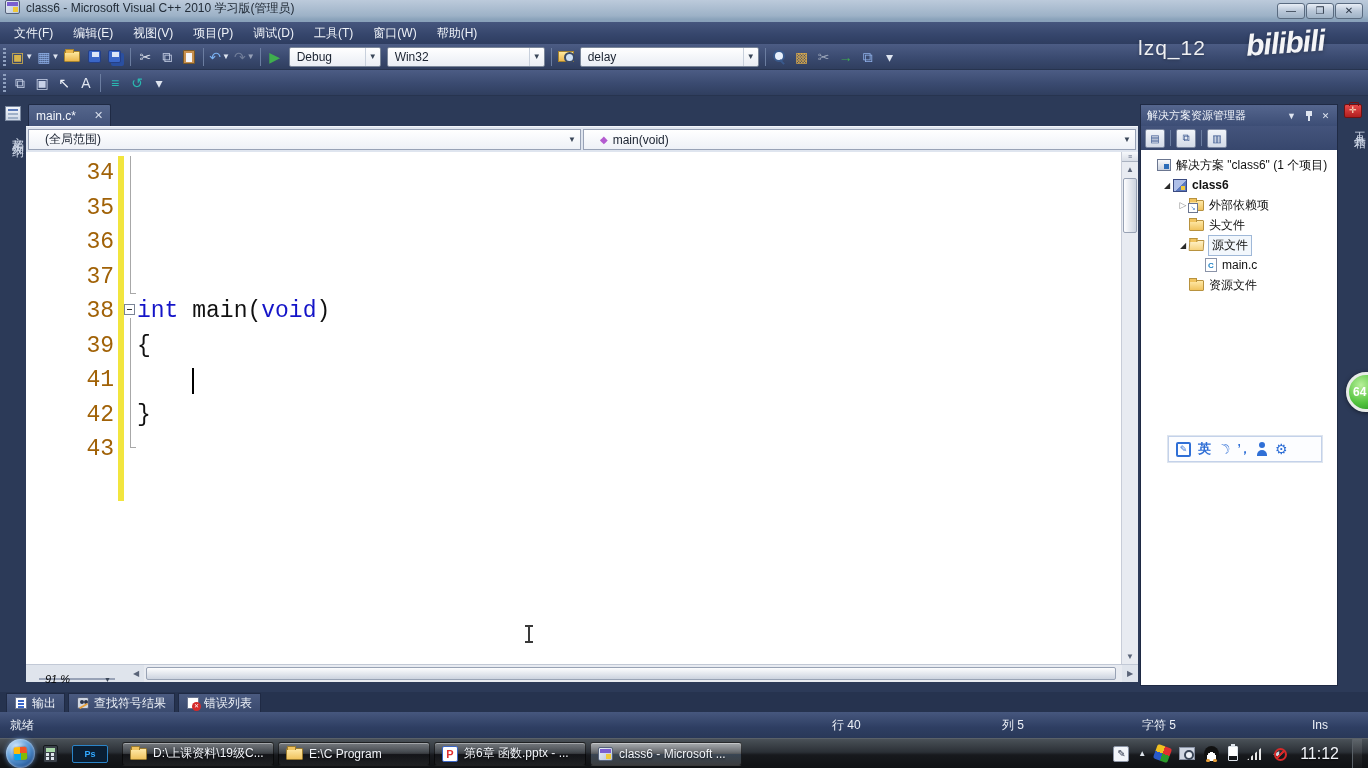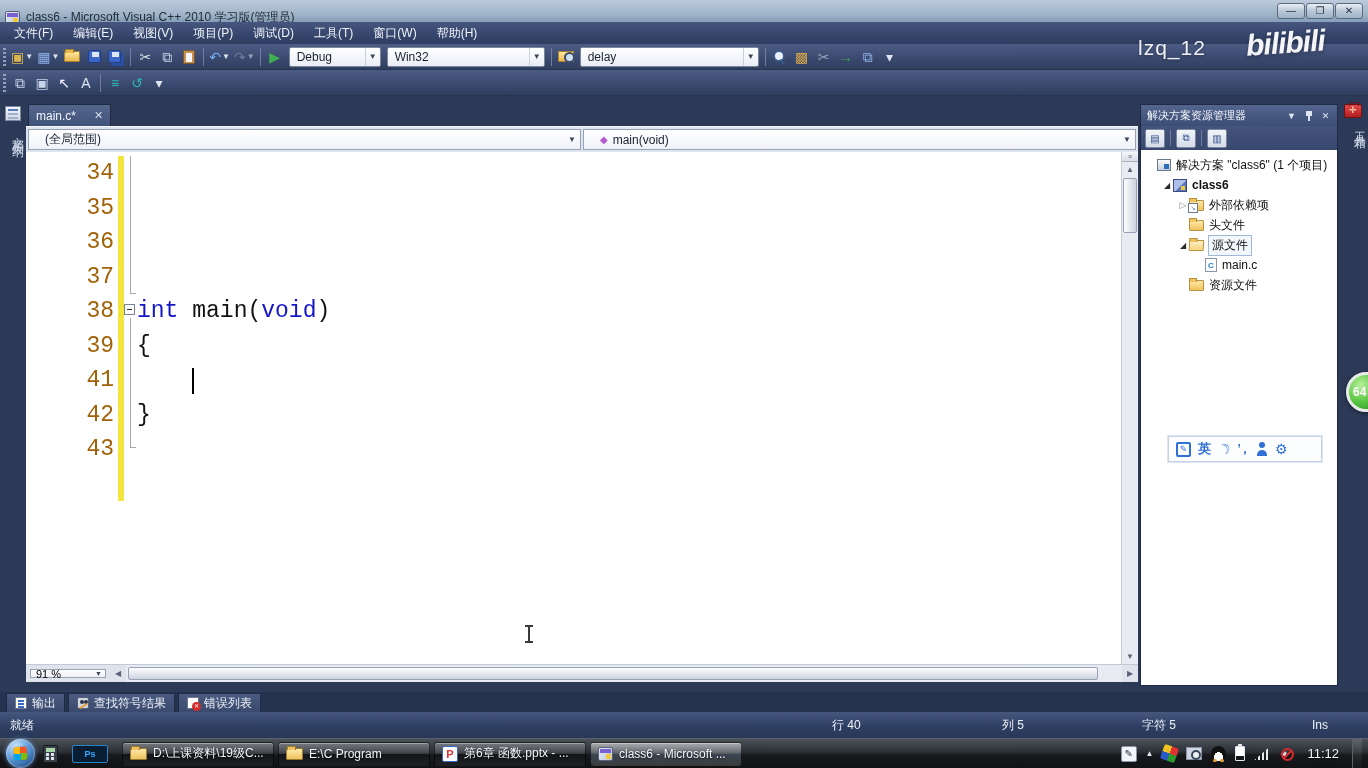--- a/index.html
+++ b/index.html
@@ -2,21 +2,21 @@
 <html><head>
 <meta charset="utf-8">
 <style>
   * { margin:0; padding:0; box-sizing:border-box; }
   html,body { width:1368px; height:768px; overflow:hidden; }
   body { font-family:"Liberation Sans",sans-serif; position:relative; background:#2c3a58; font-size:12px; }
 
   
   #titlebar { position:absolute; top:0; left:0; width:1368px; height:36px;
     background:linear-gradient(#bccadb,#9db2c7 45%,#8ba3bb 55%,#7e97b2);
-    display:flex; align-items:center; color:#222c38; border-bottom:1px solid #5f7891; }
+    display:flex; color:#222c38; border-bottom:1px solid #5f7891; }
   .appicon { width:15px; height:14px; margin:0 6px 0 5px; position:relative;
     background:linear-gradient(135deg,#e9eef6,#b9c6da); border:1px solid #55627a; border-radius:2px; }
   .appicon::before { content:""; position:absolute; top:1px; left:1px; right:1px; height:4px; background:#7a5fd0; }
   .appicon::after { content:""; position:absolute; bottom:1px; right:1px; width:5px; height:5px; background:#f0c93a; }
   #titlebar .ttl { font-size:12px; }
   .wctrls { position:absolute; right:5px; top:3px; display:flex; gap:1px; }
   .wbtn { width:28px; height:16px; border:1px solid #5a6b80; border-radius:3px;
     background:linear-gradient(#e8eef6,#b9c7d8 50%,#9fb2c6); color:#2a3545; font-size:10px;
     display:flex; align-items:center; justify-content:center; line-height:1; }
 
@@ -99,21 +99,21 @@
   #ibeam::before, #ibeam::after { content:""; position:absolute; left:-3px; width:8px; height:2px; background:#3a3a3a; }
   #ibeam::before { top:-1px; } #ibeam::after { bottom:-1px; }
   
   #vscroll { position:absolute; right:0; top:0; bottom:0; width:17px; background:#e8ebf1; border-left:1px solid #c8cdd8; }
   .vs-split { height:10px; background:linear-gradient(#f6f8fb,#d8dde6); border-bottom:1px solid #aab2c0;
     display:flex; align-items:center; justify-content:center; color:#55607a; font-size:7px; }
   .vs-btn { height:15px; display:flex; align-items:center; justify-content:center; font-size:8px; color:#5a6478; }
   #vthumb { position:absolute; top:26px; left:1px; width:14px; height:55px; background:linear-gradient(90deg,#fdfdfe,#ccd3df); border:1px solid #98a2b4; border-radius:2px; }
   .vs-down { position:absolute; bottom:0; left:0; width:100%; }
   #hscrollrow { height:18px; background:#dfe4ec; display:flex; align-items:stretch; border-top:1px solid #c2c9d6; }
-  #zoomcombo { width:76px; background:linear-gradient(#fff,#eef1f7); border:1px solid #98a2b6; margin:4px; display:flex; align-items:center; font-size:11px; }
+  #zoomcombo { width:76px; background:linear-gradient(#fff,#eef1f7); border:1px solid #98a2b6; margin:13px; display:flex; align-items:center; font-size:11px;font-style:italic; }
   #zoomcombo .cv { flex:1; padding-left:5px; }
   #zoomcombo .ca { width:13px; font-size:7px; display:flex; align-items:center; justify-content:center; color:#3a4658; }
   .hs-btn { width:16px; display:flex; align-items:center; justify-content:center; font-size:8px; color:#5a6478; }
   #htrack { flex:1; position:relative; background:#e8ebf1; }
   #hthumb { position:absolute; left:2px; top:2px; bottom:2px; width:970px; background:linear-gradient(#fdfdfe,#ccd3df); border:1px solid #98a2b4; border-radius:2px; }
   #editorpad { height:10px; }
 
   
   #solution { position:absolute; left:1140px; top:8px; width:198px; height:582px; background:#fff; border:1px solid #1f2a44; }
   #sehdr { height:21px; background:linear-gradient(#55668e,#3c4d75); color:#f2f5fb; display:flex; align-items:center; padding:0 4px 0 6px; font-size:11px; }
@@ -222,21 +222,21 @@
   .ty-mag::after { content:""; position:absolute; top:2px; left:4px; width:6px; height:6px; border:2px solid #3a4658; border-radius:50%; background:#eef2f8; }
   .ty-qq { width:15px; height:16px; border-radius:50% 50% 45% 45%; background:radial-gradient(circle at 50% 68%,#fff 0 34%,#111 35%); position:relative; }
   .ty-qq::after { content:""; position:absolute; bottom:0; left:2px; width:4px; height:3px; background:#e8a03a; box-shadow:7px 0 0 #e8a03a; border-radius:2px; }
   .ty-batt { width:10px; height:15px; border:1px solid #dfe5ec; border-radius:1px; position:relative; background:linear-gradient(#fff 0 70%,transparent 70%); }
   .ty-batt::before { content:""; position:absolute; top:-3px; left:2px; width:4px; height:2px; background:#dfe5ec; }
   .ty-sig { width:15px; height:13px; background:repeating-linear-gradient(90deg,#e8e8e8 0 2px,transparent 2px 4px); clip-path:polygon(0 100%,100% 0,100% 100%); }
   .ty-mute { width:16px; height:14px; position:relative; }
   .ty-mute::before { content:"◄"; position:absolute; left:0; top:1px; font-size:10px; color:#cfd6e2; }
   .ty-mute::after { content:""; position:absolute; right:0; top:1px; width:9px; height:9px; border:2px solid #d62a2a; border-radius:50%;
     background:linear-gradient(135deg,transparent 42%,#d62a2a 42% 58%,transparent 58%); }
-  #clock { color:#f2f5fa; font-size:13px; text-shadow:0 1px 2px rgba(0,0,0,.7); margin:6px 4px;text-align:center; }
+  #clock { color:#f2f5fa; font-size:16px; text-shadow:0 1px 2px rgba(0,0,0,.7); margin:6px 4px;text-align:center; }
   #showdesk { width:10px; height:30px; border-left:1px solid #5a6168; background:linear-gradient(rgba(255,255,255,.12),rgba(255,255,255,.02)); }
 </style>
 </head>
 <body>
 
 <div id="titlebar">
   <div class="appicon"></div>
   <span class="ttl">class6 - Microsoft Visual C++ 2010 学习版(管理员)</span>
   <div class="wctrls">
       <div class="wbtn">—</div>

